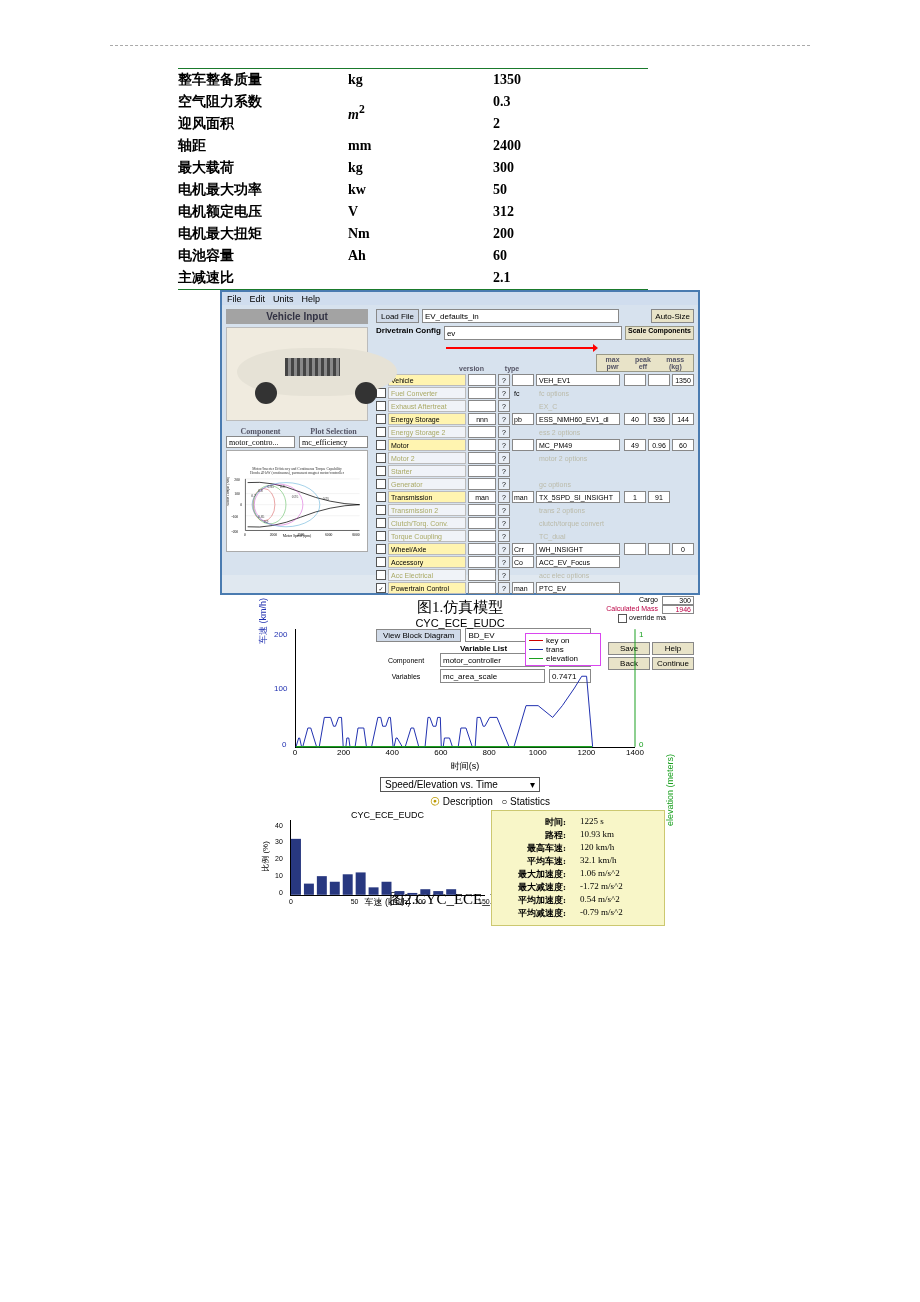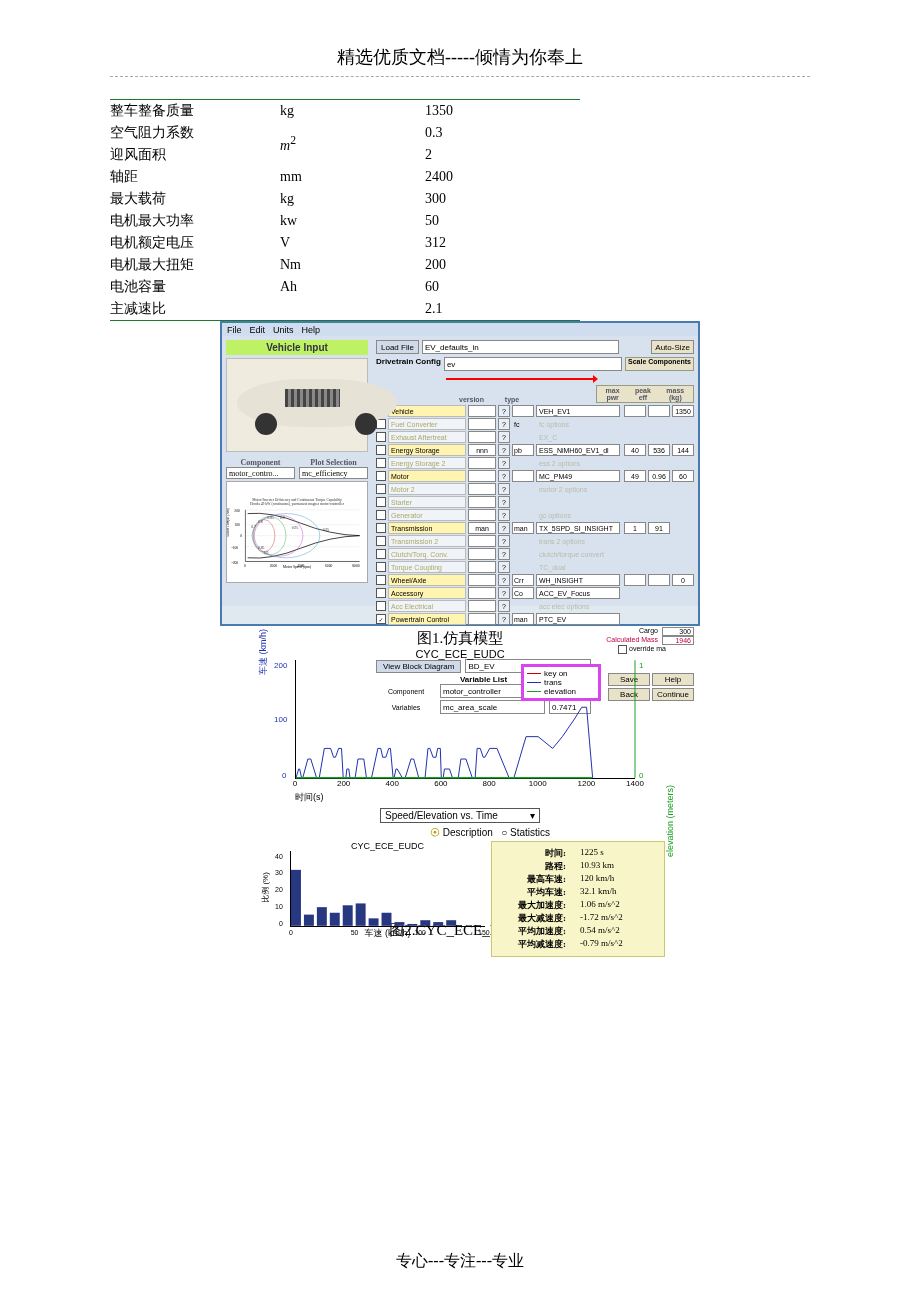--- a/index.html
+++ b/index.html
@@ -1,36 +1,36 @@
 <!DOCTYPE html>
 <html><head>
 <meta charset="utf-8">
 <style>
 body { margin: 0; font-family: "SimSun", serif; font-size: 14px; background: #fff; color: #000; }
 .page { width: 920px; min-height: 1302px; margin: 0 auto; padding: 45px 110px 30px 110px; box-sizing: border-box; position: relative; }
 .hdr { text-align: center; font-size: 18px; color: #000; margin-bottom: 7px; }
 hr.dashline { border: none; border-top: 1px dashed #aaa; margin: 0 0 22px 0; }
-.param-table { width: 470px; border-collapse: collapse; }
+.param-table { margin-left: 68px; width: 470px; border-collapse: collapse; font-weight: bold; }
 .param-table td { padding: 2px 0; font-size: 14px; }
 .param-table td.c1 { width: 170px; }
 .param-table td.c2 { width: 145px; }
 .param-table tr.topline td { border-top: 1.5px solid #1a7a2c; }
 .param-table tr.botline td { border-bottom: 1.5px solid #1a7a2c; }
 .sup-expr { font-style: italic; font-family: "Times New Roman", serif; }
 .body-line { font-size: 15px; margin-top: 5px; margin-bottom: 5px; }
 .fig-wrap { text-align: center; }
 .fig1 { width: 480px; height: 305px; margin: 0 auto; position: relative; background: #e0e8f0; border: 2px solid #4a7bb0; box-sizing: border-box; }
 .fig1-titlebar { background: linear-gradient(#3a7ae0,#1a4bb0); color: #fff; height: 18px; display: flex; align-items: center; font-size: 9px; font-family: Arial, sans-serif; padding: 0 4px; }
 .fig1-titlebar .spacer { flex: 1; }
 .fig1-titlebar .wbtn { width: 14px; height: 12px; margin-left: 2px; font-size: 8px; background: #d0ddee; color: #000; display: inline-flex; align-items: center; justify-content: center; border: 1px solid #888; }
 .fig1-titlebar .wbtn.close { background: #e83a20; color: #fff; }
 .fig1-menu { background: #d0ddee; height: 13px; font-size: 9px; font-family: Arial; display: flex; gap: 8px; padding: 0 5px; align-items: center; }
 .fig1-body { display: flex; height: 270px; }
 .fig1-left { width: 198px; background: #d7e2ee; padding: 4px; box-sizing: border-box; }
-.fig1-vlabel { background: #bef264; font-size: 10px; font-weight: bold; font-family: Arial; padding: 2px; color: #334; }
+.fig1-vlabel { background: #a3a3a3; font-size: 10px; font-weight: bold; font-family: Arial; padding: 2px; color: #334; }
 .fig1-vehimg { height: 92px; background: #f0ebdf; margin-top: 3px; position: relative; border: 1px solid #bbb; }
 .fig1-vehimg .car { position: absolute; left: 10px; top: 20px; width: 160px; height: 48px; background: #e6e2d6; border-radius: 50%/60%; }
 .fig1-vehimg .w1, .fig1-vehimg .w2 { position: absolute; width: 22px; height: 22px; border-radius: 50%; background: #333; top: 54px; }
 .fig1-vehimg .w1 { left: 28px; } .fig1-vehimg .w2 { left: 128px; }
 .fig1-vehimg .cell { position: absolute; left: 58px; top: 30px; width: 55px; height: 18px; background: repeating-linear-gradient(90deg,#444,#444 3px,#888 3px,#888 6px); }
 .fig1-bottomplot { height: 130px; margin-top: 6px; }
 .fig1-plotctl { display: flex; font-size: 8px; gap: 4px; margin-bottom: 2px; }
 .fig1-plotctl .pcol { flex: 1; }
 .fig1-plotctl .pcol .lab { font-weight: bold; color: #556; }
 .fig1-plotctl .sel { background: #fff; border: 1px solid #888; padding: 0 2px; height: 10px; display: flex; align-items: center; }
@@ -76,45 +76,44 @@
 .fig1-bot-r .abtn { background: #e8e3c8; border: 1px solid #888; font-size: 8px; text-align: center; padding: 1px 0; flex:1; }
 .fig1-bot-r .savebtn { background: #e8e3c8; border: 1px solid #888; font-size: 8px; text-align: center; padding: 1px 0; flex:1;}
 .fig-cap { font-size: 15px; text-align: center; margin-top: 3px; }
 .indent { margin-left: 30px; margin-bottom: 6px; }
 .fig2 { width: 410px; height: 270px; margin: 0 auto; position: relative; font-family: Arial, sans-serif; }
 .fig2-title { text-align: center; font-size: 11px; }
 .fig2-plot1 { position: relative; height: 118px; margin-left: 40px; margin-right: 30px; border-left: 1px solid #000; border-bottom: 1px solid #000; }
 .fig2-plot1 svg { position: absolute; left: 0; top: 0; width: 100%; height: 100%; overflow: visible; }
 .yaxis-l { position: absolute; left: 2px; top: 15px; font-size: 9px; color: #2030b0; transform: rotate(-90deg); transform-origin: left top; }
 .yaxis-r { position: absolute; right: 0px; top: 125px; font-size: 9px; color: #1aa020; transform: rotate(-90deg); transform-origin: right top; }
-.fig2-xlab { text-align: left; font-size: 9px; margin-left: 40px; margin-right: 30px; }
+.fig2-xlab { text-align: center; font-size: 9px; margin-left: 40px; margin-right: 30px; }
 .fig2-dd { background: #fff; border: 1px solid #555; width: 150px; margin: 4px auto 4px auto; font-size: 10px; padding: 1px 4px; display: flex; }
 .fig2-dd::after { content: "▾"; margin-left: auto; }
 .fig2-radio { font-size: 10px; margin-left: 60px; margin-bottom: 3px; }
 .fig2-bottom { display: flex; }
 .fig2-bar-wrap { width: 230px; padding-left: 35px; box-sizing: border-box; }
 .fig2-bar-title { text-align: center; font-size: 9px; color: #000; }
 .fig2-bar { position: relative; height: 75px; border-left: 1px solid #000; border-bottom: 1px solid #000; }
 .fig2-bar svg { position: absolute; left: 0; top: 0; width: 100%; height: 100%; overflow: visible; }
 .fig2-stats { flex: 1; background: #f8f6c8; border: 1px solid #ccc870; font-size: 9px; padding: 5px 6px; font-family: "SimSun"; margin-left:6px;}
 .fig2-stats .srow { display: flex; }
 .fig2-stats .srow .sl { width: 68px; text-align: right; font-weight: bold; }
 .fig2-stats .srow .sv { padding-left: 14px; }
 .ftr { position: absolute; bottom: 30px; left: 0; right: 0; text-align: center; font-size: 16px; }
-.legend-box { position: absolute; right: 34px; top: 4px; width: 68px; border: 3px solid #d946ef; background: #fff; font-size: 8px; padding: 2px 3px; margin-left: 24px; }
+.legend-box { position: absolute; right: 34px; top: 4px; width: 68px; border: 1px solid #d946ef; background: #fff; font-size: 8px; padding: 2px 3px; margin-left: 24px; }
 .legend-row { display: flex; align-items: center; gap: 3px; }
 .legend-sw { width: 14px; height: 0; border-top: 1px solid; }
 .xticks { position: relative; height: 12px; margin-left: 40px; margin-right: 30px; font-size: 8px; }
 .xticks span { position: absolute; transform: translateX(-50%); }
 </style>
 </head>
 <body>
 
 <div class="page">
-  <div class="hdr">精选优质文档-----倾情为你奉上</div>
   <hr class="dashline">
 
   <table class="param-table">
     <tbody>
         <tr class="topline">
           <td class="c1">整车整备质量</td>
           <td class="c2">kg</td>
           <td>1350</td>
         </tr>
     <tr>
@@ -608,14 +607,13 @@
             <div class="srow">
               <span class="sl">平均减速度:</span>
               <span class="sv">-0.79 m/s^2</span>
             </div>
           </div>
       </div>
     </div>
     <div class="fig-cap">图2.CYC_ECE_EUDC</div>
   </div>
 
-  <div class="ftr">专心---专注---专业</div>
 </div>
 
 </body></html>

